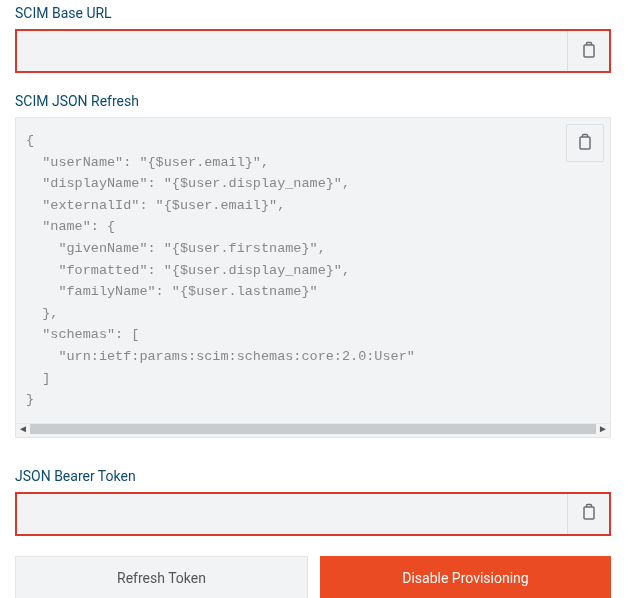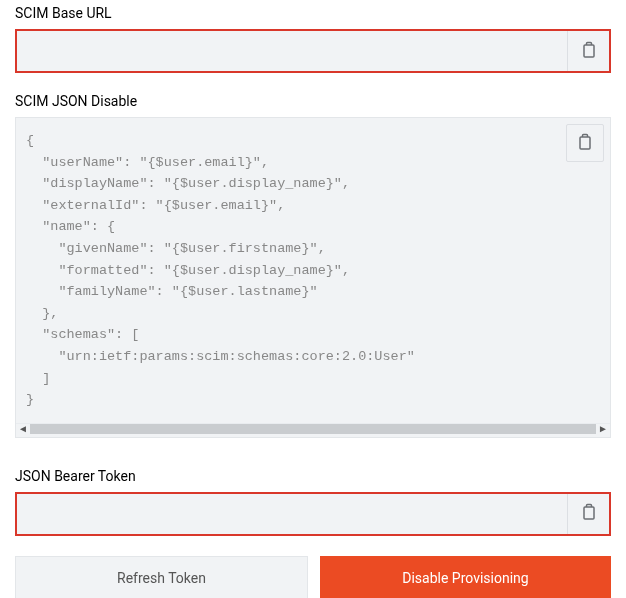--- a/index.html
+++ b/index.html
@@ -5,21 +5,21 @@
     * { box-sizing: border-box; margin: 0; padding: 0; }
     body {
       font-family: -apple-system, BlinkMacSystemFont, "Segoe UI", Roboto, Arial, sans-serif;
       background: #fff;
       width: 626px;
       padding: 5px 15px 15px 15px;
       color: #333;
     }
     .field-label {
       font-size: 14px;
-      color: #000000;
+      color: #0c4a6e;
       margin-bottom: 8px;
       font-weight: 400;
     }
     .input-wrap {
       position: relative;
       display: flex;
       align-items: stretch;
       border: 2px solid #d9372a;
       background: #f1f3f5;
       height: 44px;
@@ -121,21 +121,21 @@
   <button class="copy-btn">
     <span>
       <svg viewBox="0 0 16 18">
           <rect x="3" y="4" width="10" height="12" rx="1"></rect>
           <path d="M5.5 4 V2.5 a1 1 0 0 1 1 -1 h3 a1 1 0 0 1 1 1 V4"></path>
         </svg>
     </span>
   </button>
 </div>
 
-<div class="field-label">SCIM JSON Disable</div>
+<div class="field-label">SCIM JSON Refresh</div>
 <div class="code-box">
   <pre>{
   "userName": "{$user.email}",
   "displayName": "{$user.display_name}",
   "externalId": "{$user.email}",
   "name": {
     "givenName": "{$user.firstname}",
     "formatted": "{$user.display_name}",
     "familyName": "{$user.lastname}"
   },

